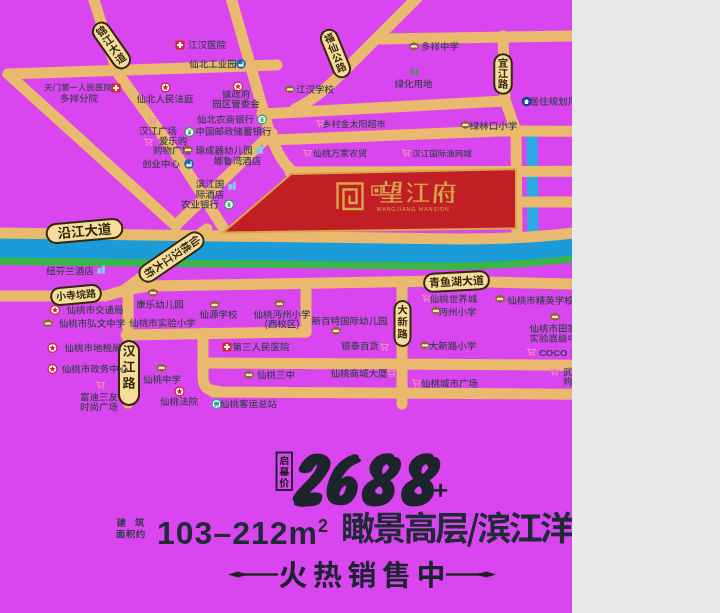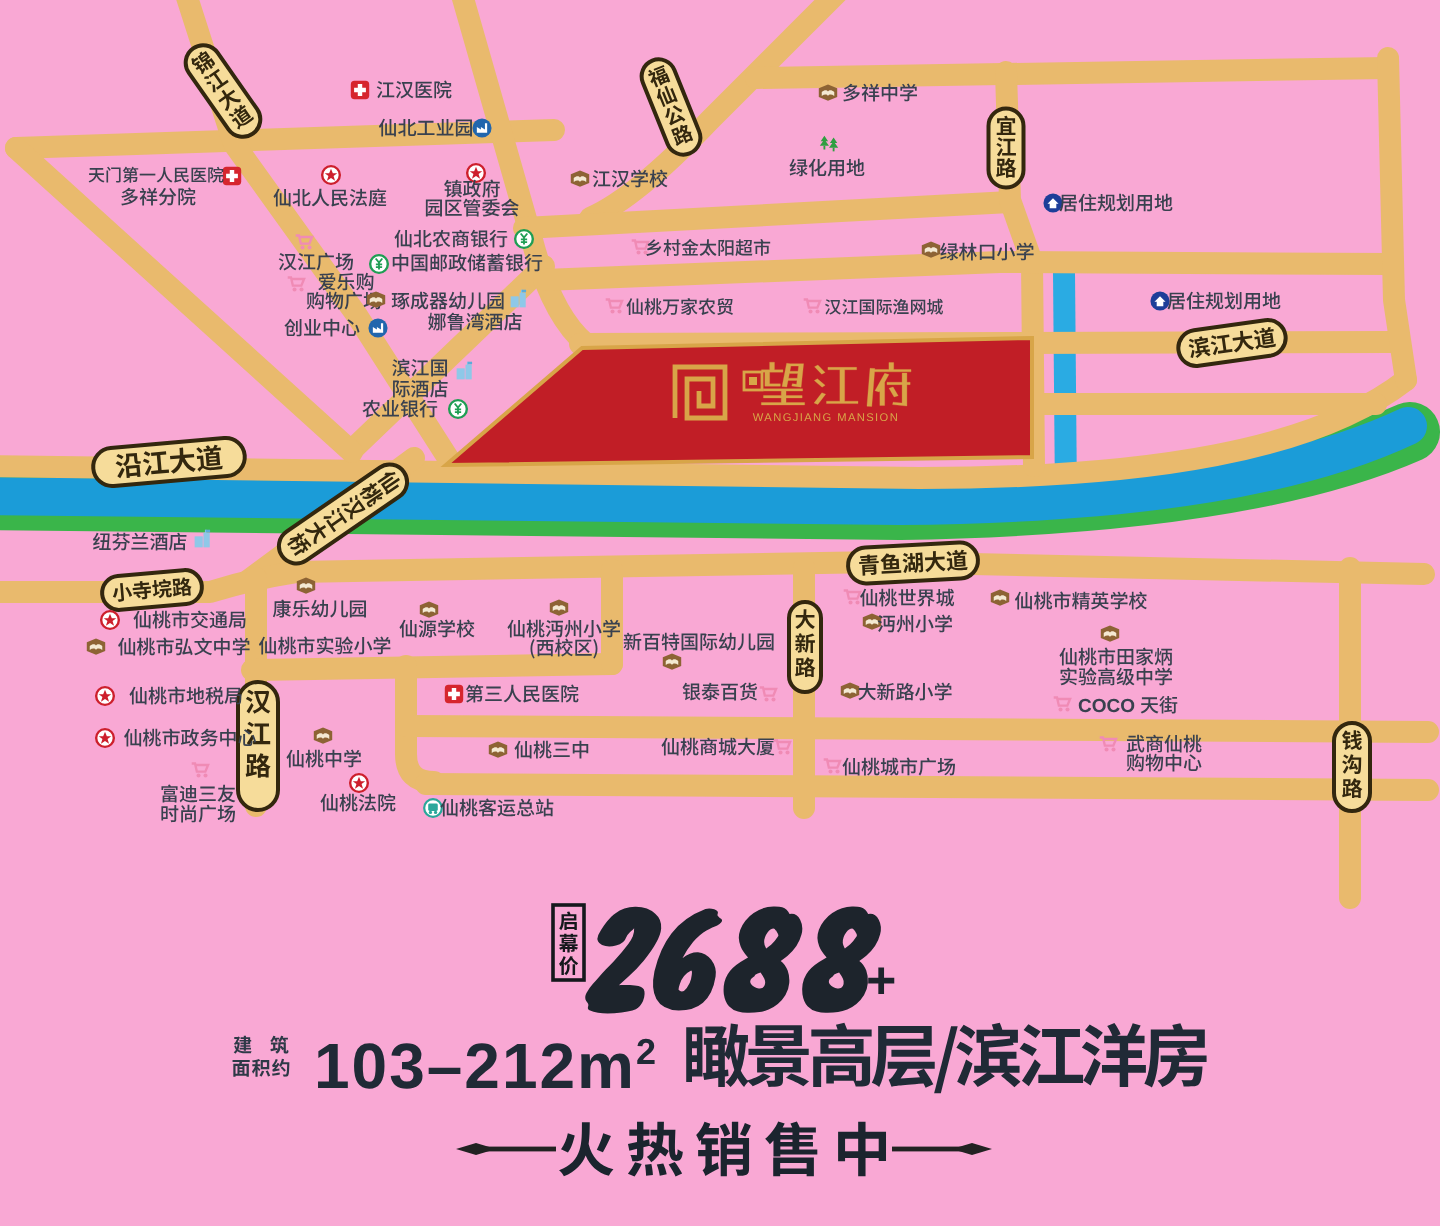--- a/index.html
+++ b/index.html
@@ -1,14 +1,14 @@
 <!DOCTYPE html>
 <html><head><meta charset="utf-8"><style>
 html,body{margin:0;padding:0;background:#e7e9eb;}
-#map{position:relative;width:720px;height:613px;background:#f9a8d4;overflow:hidden;}
+#map{position:relative;width:572px;height:613px;background:#d946ef;overflow:hidden;}
 </style></head><body>
 
 <div id="map">
 <svg width="720" height="613" viewBox="0 0 720 613">
 <defs>
 <g id="i-cross">
           <rect x="-5" y="-5" width="10" height="10" rx="2" fill="#d6252e"></rect>
           <path d="M-3.2 -1.2 h2 v-2 h2.4 v2 h2 v2.4 h-2 v2 h-2.4 v-2 h-2 z" fill="#fff"></path>
         </g>
 <g id="i-star">

